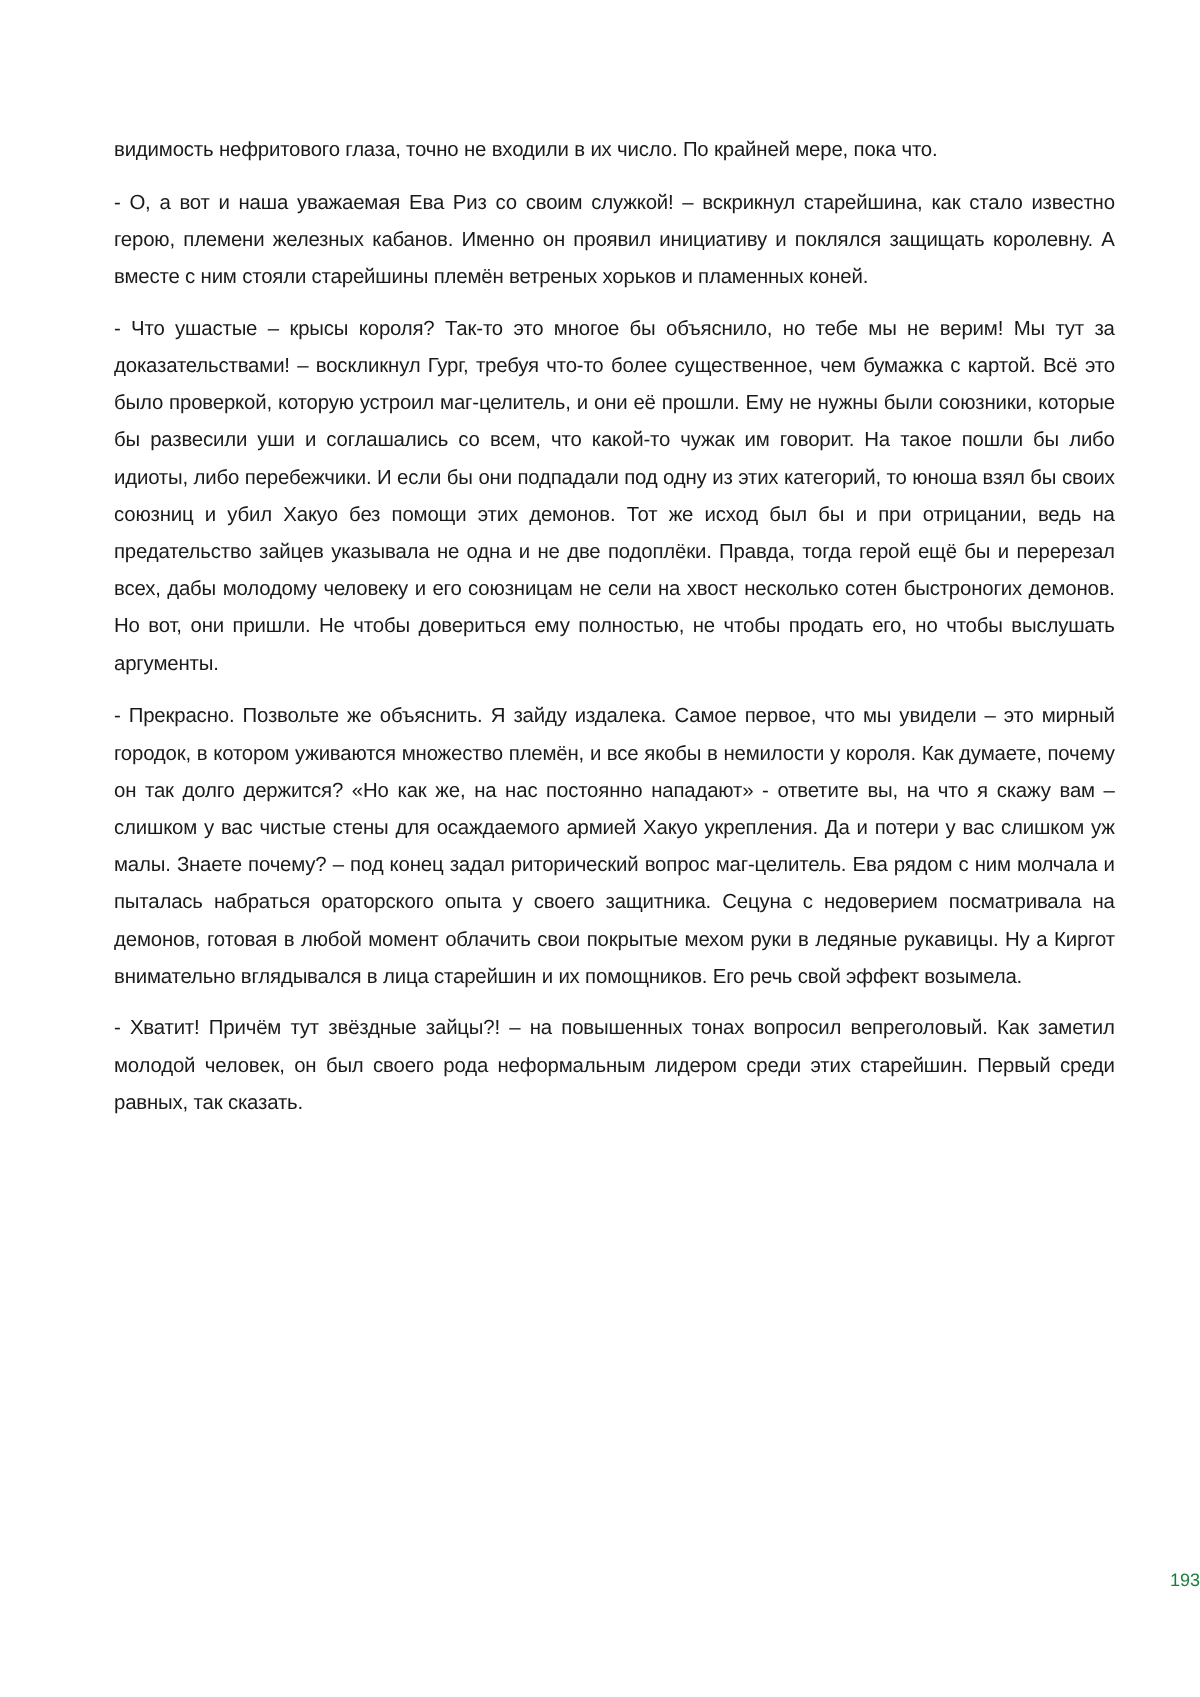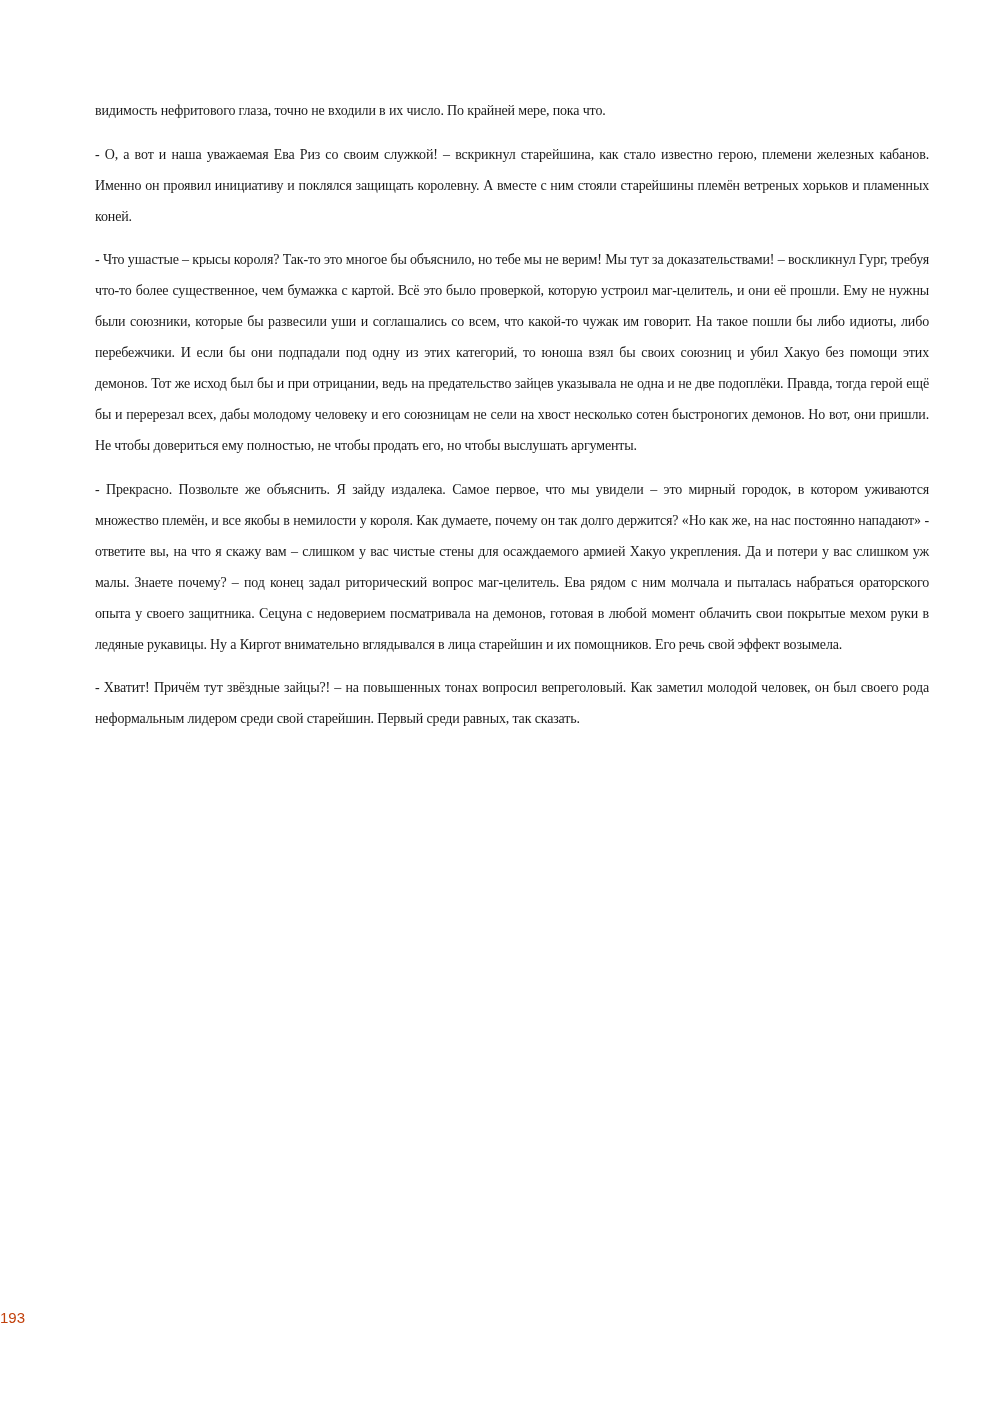--- a/index.html
+++ b/index.html
@@ -9,48 +9,48 @@
     }
     body {
       width: 1000px;
       height: 1414px;
       position: relative;
       overflow: hidden;
     }
     .page {
       position: absolute;
       left: 95px;
-      top: 95px;
+      top: 109px;
       width: 834px;
-      font-family: Liberation Serif, serif;
-      font-size: 14px;
+      font-family: Liberation Sans, sans-serif;
+      font-size: 17px;
       line-height: 31px;
       color: #1a1a1a;
       letter-spacing: -0.15px;
     }
     .para {
       margin: 0 0 12.5px 0;
       text-align: justify;
       text-align-last: left;
     }
     .page-number {
       position: absolute;
       left: 0;
       width: 1000px;
       top: 1309px;
-      text-align: left;
+      text-align: right;
       font-family: "Liberation Sans", sans-serif;
       font-size: 15px;
-      color: #c2410c;
+      color: #15803d;
     }
   </style>
 </head>
 <body>
 
 <div class="page">
   <p class="para">видимость нефритового глаза, точно не входили в их число. По крайней мере, пока что.</p>
   <p class="para">- О, а вот и наша уважаемая Ева Риз со своим служкой! – вскрикнул старейшина, как стало известно герою, племени железных кабанов. Именно он проявил инициативу и поклялся защищать королевну. А вместе с ним стояли старейшины племён ветреных хорьков и пламенных коней.</p>
   <p class="para">- Что ушастые – крысы короля? Так-то это многое бы объяснило, но тебе мы не верим! Мы тут за доказательствами! – воскликнул Гург, требуя что-то более существенное, чем бумажка с картой. Всё это было проверкой, которую устроил маг-целитель, и они её прошли. Ему не нужны были союзники, которые бы развесили уши и соглашались со всем, что какой-то чужак им говорит. На такое пошли бы либо идиоты, либо перебежчики. И если бы они подпадали под одну из этих категорий, то юноша взял бы своих союзниц и убил Хакуо без помощи этих демонов. Тот же исход был бы и при отрицании, ведь на предательство зайцев указывала не одна и не две подоплёки. Правда, тогда герой ещё бы и перерезал всех, дабы молодому человеку и его союзницам не сели на хвост несколько сотен быстроногих демонов. Но вот, они пришли. Не чтобы довериться ему полностью, не чтобы продать его, но чтобы выслушать аргументы.</p>
   <p class="para">- Прекрасно. Позвольте же объяснить. Я зайду издалека. Самое первое, что мы увидели – это мирный городок, в котором уживаются множество племён, и все якобы в немилости у короля. Как думаете, почему он так долго держится? «Но как же, на нас постоянно нападают» - ответите вы, на что я скажу вам – слишком у вас чистые стены для осаждаемого армией Хакуо укрепления. Да и потери у вас слишком уж малы. Знаете почему? – под конец задал риторический вопрос маг-целитель. Ева рядом с ним молчала и пыталась набраться ораторского опыта у своего защитника. Сецуна с недоверием посматривала на демонов, готовая в любой момент облачить свои покрытые мехом руки в ледяные рукавицы. Ну а Киргот внимательно вглядывался в лица старейшин и их помощников. Его речь свой эффект возымела.</p>
-  <p class="para">- Хватит! Причём тут звёздные зайцы?! – на повышенных тонах вопросил вепреголовый. Как заметил молодой человек, он был своего рода неформальным лидером среди свой старейшин. Первый среди равных, так сказать.</p>
+  <p class="para">- Хватит! Причём тут звёздные зайцы?! – на повышенных тонах вопросил вепреголовый. Как заметил молодой человек, он был своего рода неформальным лидером среди этих старейшин. Первый среди равных, так сказать.</p>
 </div>
 
 <div class="page-number">193</div>
 
 </body></html>

